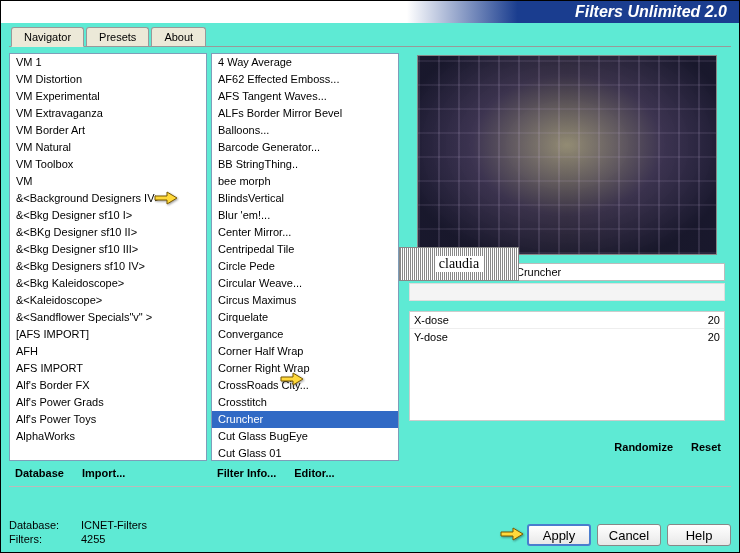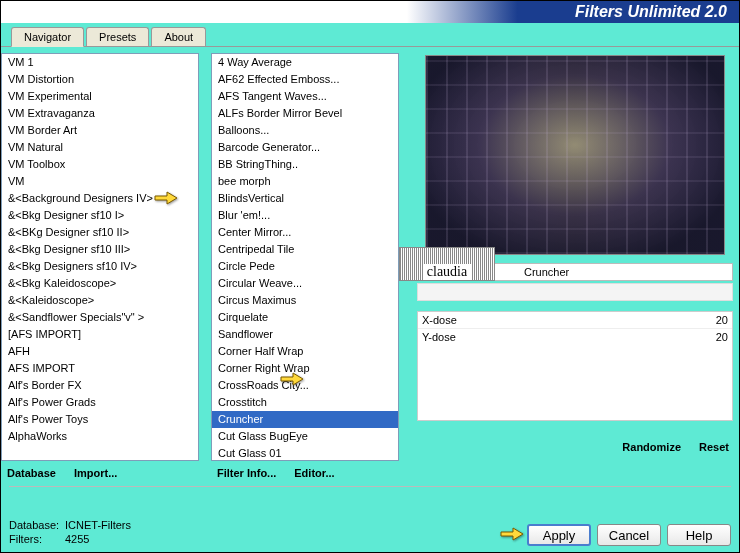--- a/index.html
+++ b/index.html
@@ -3,48 +3,48 @@
 <meta charset="utf-8">
 <style>
 * { box-sizing: border-box; margin: 0; padding: 0; }
 body { font-family: Tahoma, Arial, sans-serif; font-size: 11px; background: #000; width: 740px; height: 553px; overflow: hidden; }
 .window { width: 740px; height: 553px; background: #5eead4; border: 1px solid #000; position: relative; }
 .titlebar { height: 22px; background: linear-gradient(to right, #fff 0%, #fff 55%, #1a3d8f 70%, #1a3d8f 100%); display: flex; align-items: center; justify-content: flex-end; padding-right: 12px; }
 .titlebar-text { font-weight: bold; font-style: italic; font-size: 16px; color: #fff; }
 .tabs { display: flex; margin-top: 4px; margin-left: 10px; }
 .tab { padding: 3px 12px; background: #ece9d8; border: 1px solid #999; border-bottom: none; border-radius: 3px 3px 0 0; margin-right: 2px; cursor: pointer; position: relative; }
 .tab.active { background: #ece9d8; border-bottom: 1px solid #ece9d8; z-index: 2; margin-bottom: -1px; }
-.tab-content { border-top: 1px solid #999; margin: 0 0; padding-top: 6px; height: 438px; display: flex; gap: 12px; }
+.tab-content { border-top: 1px solid #999; margin: 0 8px; padding-top: 6px; height: 438px; display: flex; gap: 4px; }
 .col { display: flex; flex-direction: column; }
 .listbox { background: #fff; border: 1px solid #7f9db9; overflow-y: scroll; overflow-x: hidden; height: 408px; }
 .listbox::-webkit-scrollbar { width: 16px; }
 .listbox::-webkit-scrollbar-track { background: #f0f0f0; border: 1px solid #ccc; }
 .listbox::-webkit-scrollbar-thumb { background: #c8c8c8; border: 1px solid #888; }
 .listbox-item { padding: 1px 6px; white-space: nowrap; cursor: pointer; line-height: 15px; position: relative; }
 .listbox-item.selected { background: #316ac5; color: #fff; }
 .col-left { width: 198px; }
 .col-mid { width: 188px; }
 .col-right { flex: 1; }
 .preview { width: 300px; height: 200px; background: #222; border: 1px solid #888; margin: 2px auto 0; position: relative; overflow: hidden; }
 .preview-img { width: 100%; height: 100%; background: radial-gradient(ellipse at 50% 45%, rgba(240,230,190,0.5), rgba(60,50,90,0.6) 45%, rgba(20,20,40,0.9) 80%), linear-gradient(90deg, rgba(120,100,160,0.4), rgba(80,70,50,0.4), rgba(120,100,160,0.4)); filter: blur(0.5px); }
 .preview-img::before { content:""; position:absolute; inset:0; background: repeating-linear-gradient(90deg, rgba(200,180,220,0.15) 0 2px, transparent 2px 20px), repeating-linear-gradient(0deg, rgba(200,180,220,0.1) 0 2px, transparent 2px 24px); }
-.watermark { position: absolute; left: 398px; top: 246px; width: 96px; height: 34px; background: repeating-linear-gradient(90deg, #888 0 1px, #fff 1px 2px); border: 1px solid #888; display: flex; align-items: flex-end; justify-content: center; z-index: 50; }
+.watermark { position: absolute; left: 398px; top: 246px; width: 120px; height: 34px; background: repeating-linear-gradient(90deg, #888 0 1px, #fff 1px 2px); border: 1px solid #888; display: flex; align-items: center; justify-content: center; z-index: 50; }
 .watermark span { font-family: cursive; font-size: 14px; background: #fff; padding: 0 4px; }
 .filter-name-box { margin: 8px 6px 2px; height: 18px; background: #fff; border: 1px solid #bbb; padding: 1px 6px; display: flex; align-items: center; }
 .empty-box { margin: 0 6px 4px; height: 18px; background: #f4f4f4; border: 1px solid #ddd; }
 .params { margin: 6px 6px 0; }
 .param-row { display: flex; justify-content: space-between; padding: 2px 4px; border-bottom: 1px solid #eee; background: #fff; }
 .param-row:last-child { border-bottom: none; }
 .params-box { border: 1px solid #ccc; background: #fff; height: 110px; }
 .bottom-buttons { display: flex; gap: 6px; margin-top: 4px; padding: 0 4px 0 0; align-items: center; }
 .link-btn { font-weight: bold; padding: 2px 6px; cursor: pointer; }
 .sep-h { border-top: 1px solid #bbb; margin: 2px 8px; }
 .footer { position: absolute; bottom: 6px; left: 8px; right: 8px; display: flex; justify-content: space-between; align-items: flex-end; }
 .footer-left { font-size: 11px; line-height: 14px; }
-.footer-left .lbl { display: inline-block; width: 56px; }
+.footer-left .lbl { display: inline-block; width: 72px; }
 .footer-buttons { display: flex; gap: 6px; }
 .btn { min-width: 64px; height: 22px; background: linear-gradient(#fff,#e8e8e8); border: 1px solid #888; border-radius: 3px; padding: 0 10px; cursor: pointer; font-size: 13px; display: flex; align-items: center; justify-content: center; }
 .btn.default { border: 2px solid #4a7dce; }
 .pointer { position: absolute; width: 26px; height: 22px; z-index: 60; pointer-events: none; }
 .pointer svg { filter: drop-shadow(1px 1px 1px rgba(0,0,0,0.4)); }
 .spacer { flex: 1; }
 </style>
 </head>
 <body>
 
@@ -103,21 +103,21 @@
           <div class="listbox-item">BB StringThing..</div>
           <div class="listbox-item">bee morph</div>
           <div class="listbox-item">BlindsVertical</div>
           <div class="listbox-item">Blur 'em!...</div>
           <div class="listbox-item">Center Mirror...</div>
           <div class="listbox-item">Centripedal Tile</div>
           <div class="listbox-item">Circle Pede</div>
           <div class="listbox-item">Circular Weave...</div>
           <div class="listbox-item">Circus Maximus</div>
           <div class="listbox-item">Cirquelate</div>
-          <div class="listbox-item">Sandflower</div>
+          <div class="listbox-item">Convergance</div>
           <div class="listbox-item">Corner Half Wrap</div>
           <div class="listbox-item">Corner Right Wrap</div>
           <div class="listbox-item">CrossRoads City...</div>
           <div class="listbox-item">Crosstitch</div>
           <div class="listbox-item selected">Cruncher</div>
           <div class="listbox-item">Cut Glass  BugEye</div>
           <div class="listbox-item">Cut Glass 01</div>
         </div>
       <div class="bottom-buttons">
         <span class="link-btn">Filter Info...</span>

